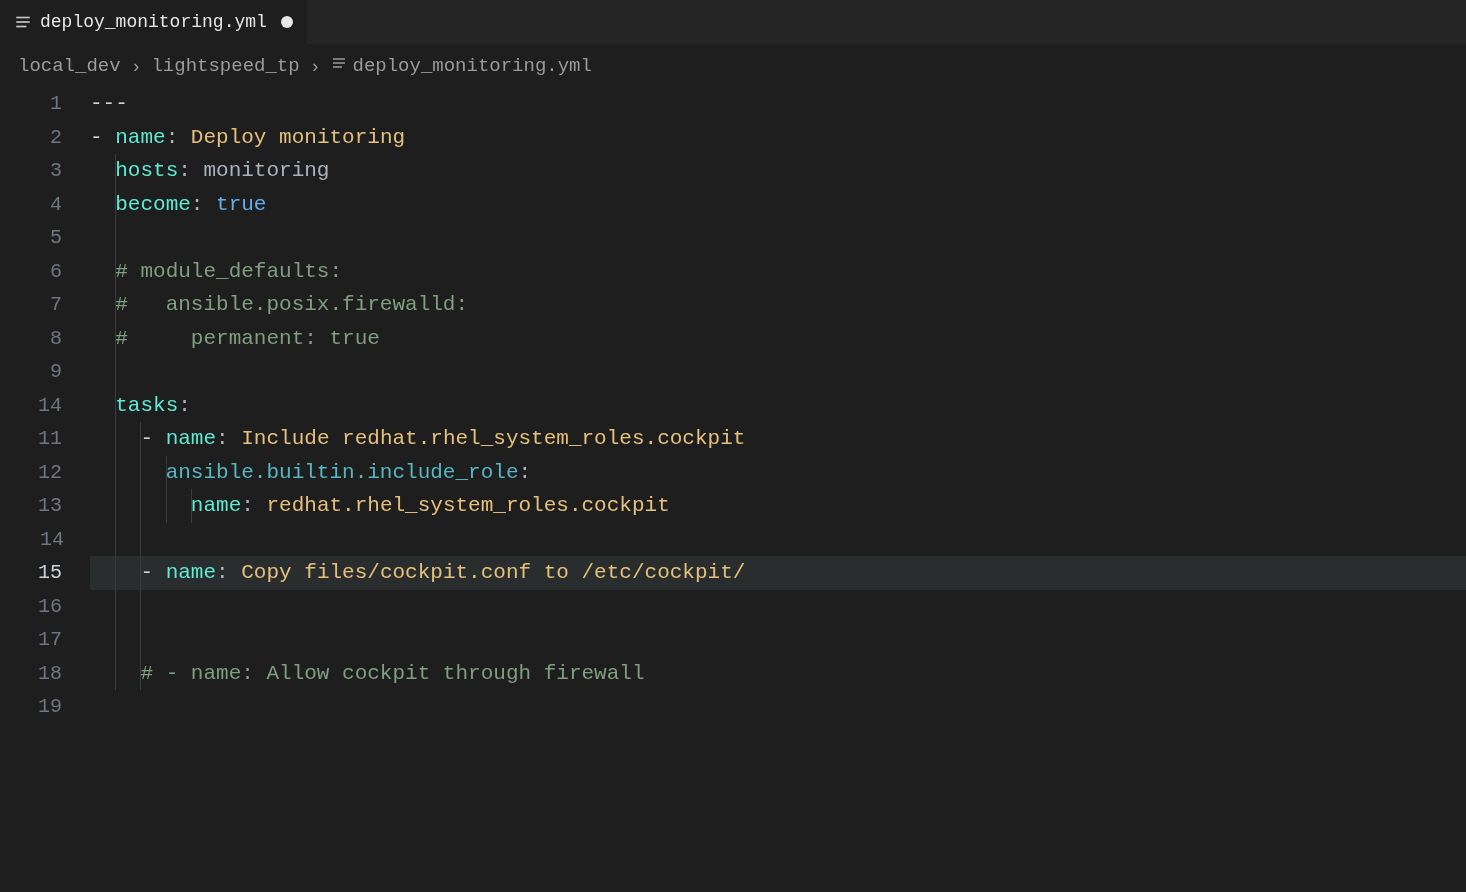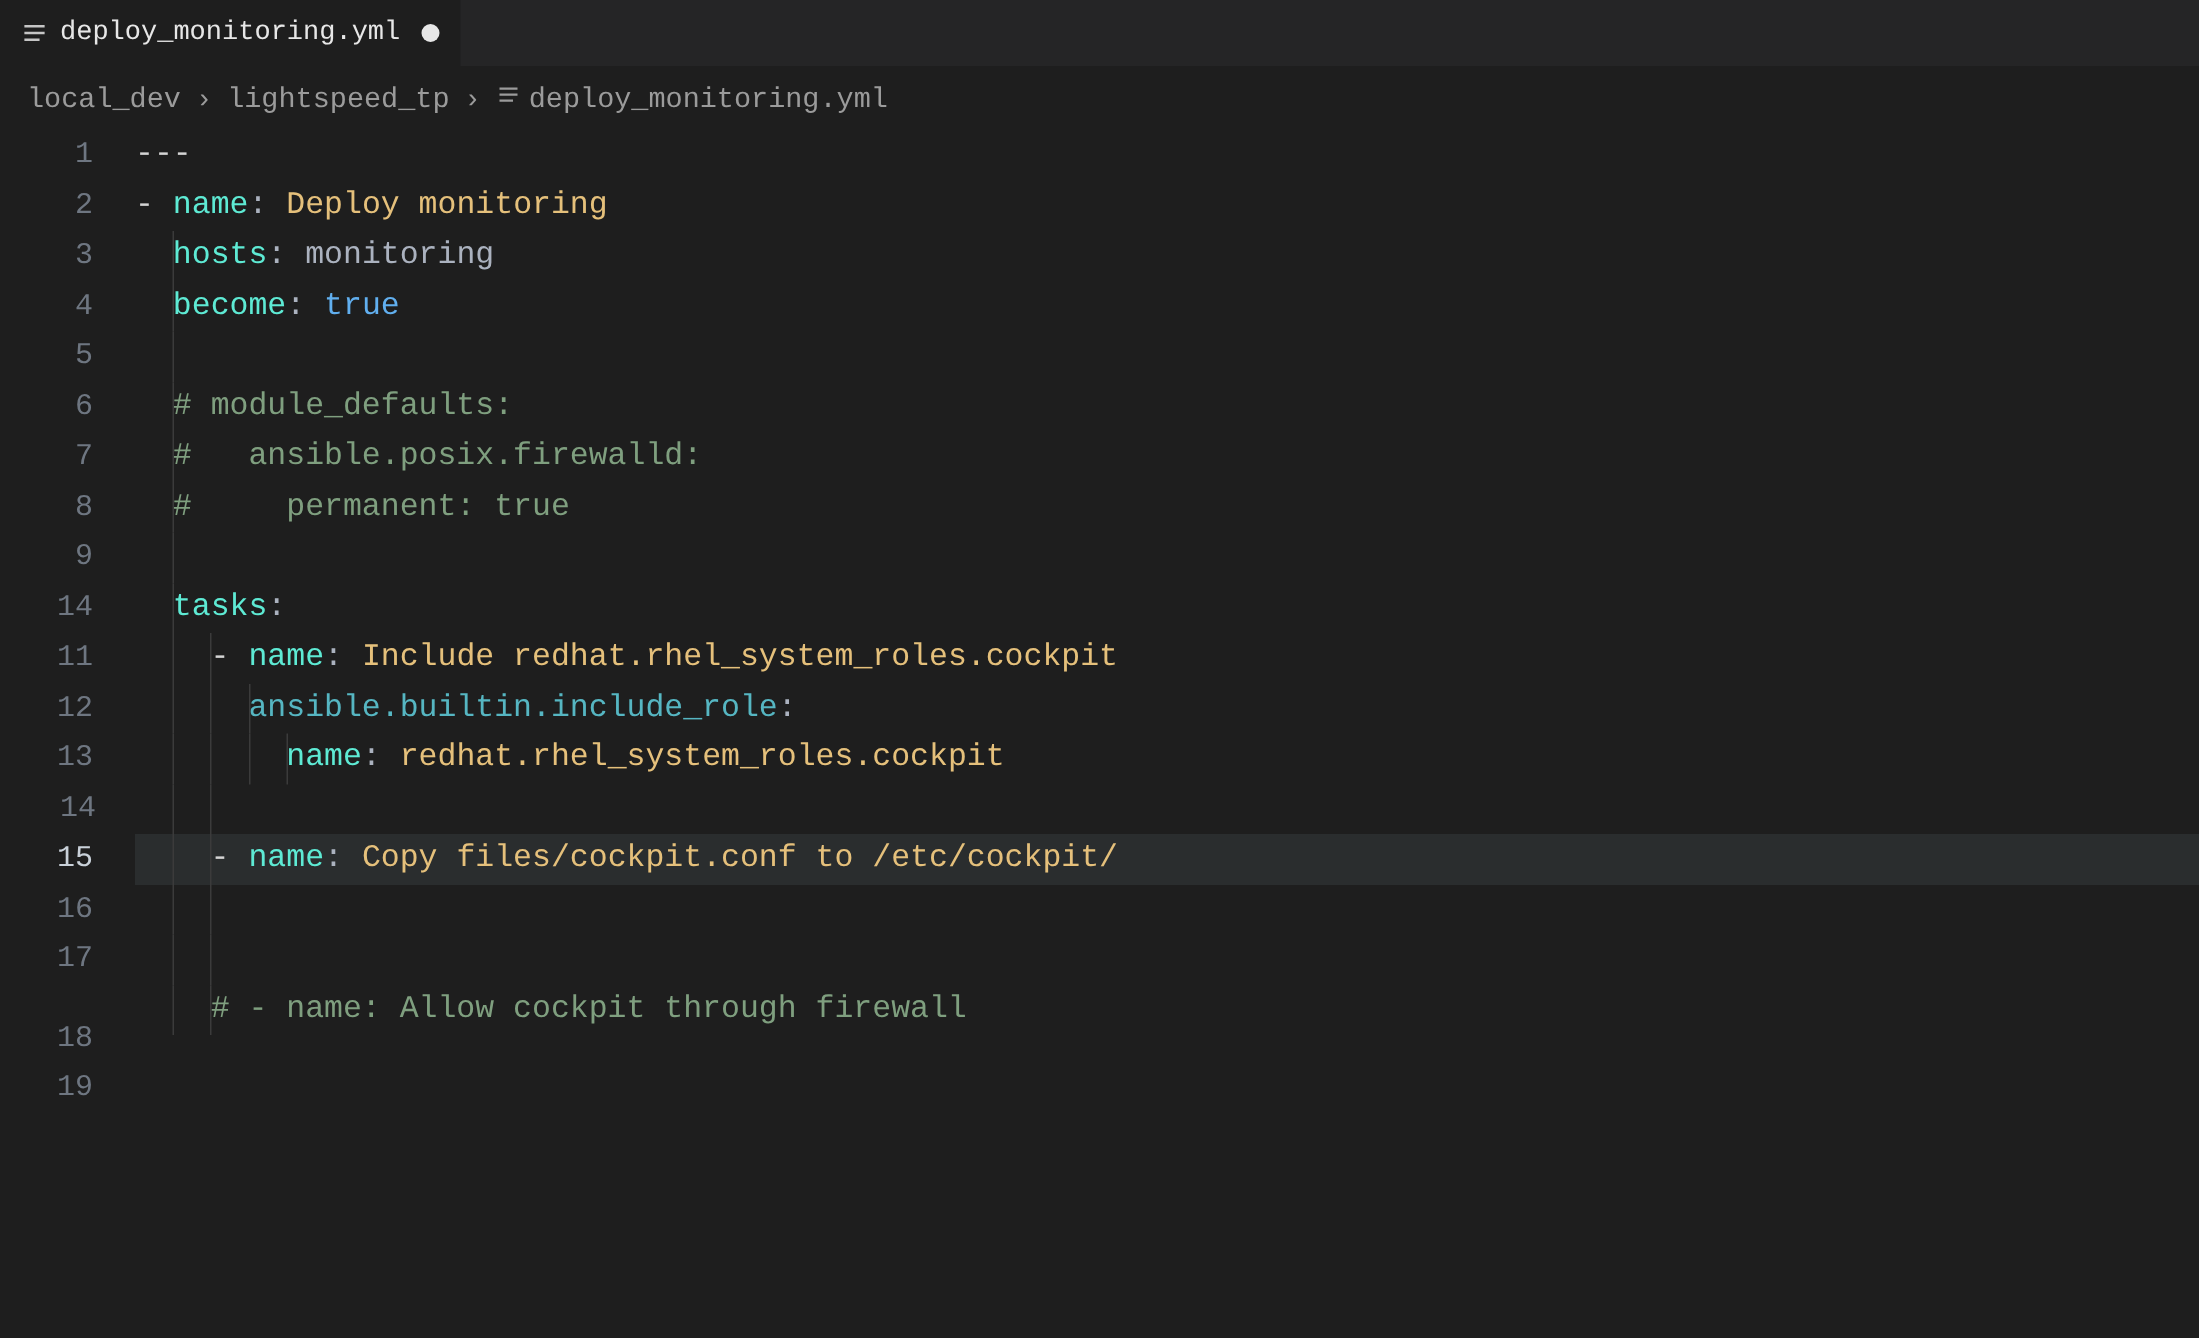--- a/index.html
+++ b/index.html
@@ -178,21 +178,21 @@
       <div class="line-number" style="height: 33.5px;">8</div>
       <div class="line-number" style="height: 33.5px;">9</div>
       <div class="line-number" style="height: 33.5px;">14</div>
       <div class="line-number" style="height: 33.5px;">11</div>
       <div class="line-number" style="height: 33.5px;">12</div>
       <div class="line-number" style="height: 33.5px;">13</div>
       <div class="line-number" style="height: 33.5px; padding-left: 40px;">14</div>
       <div class="line-number active" style="height: 33.5px;">15</div>
       <div class="line-number" style="height: 33.5px;">16</div>
       <div class="line-number" style="height: 33.5px;">17</div>
-      <div class="line-number" style="height: 33.5px; margin-top: 19px;">18</div>
+      <div class="line-number" style="height: 33.5px;">18</div>
       <div class="line-number" style="height: 33.5px;">19</div>
     </div>
   <div class="code-area" id="code-area">
       <div class="code-line"><span class="c-dash">---</span></div>
       <div class="code-line"><span class="c-dash">- </span><span class="c-key">name</span><span class="c-colon">: </span><span class="c-string">Deploy monitoring</span></div>
       <div class="code-line"><div class="indent-guide" style="left: 25.2px;"></div><span class="c-dash">  </span><span class="c-key">hosts</span><span class="c-colon">: </span><span class="c-plain">monitoring</span></div>
       <div class="code-line"><div class="indent-guide" style="left: 25.2px;"></div><span class="c-dash">  </span><span class="c-key">become</span><span class="c-colon">: </span><span class="c-bool">true</span></div>
       <div class="code-line"><div class="indent-guide" style="left: 25.2px;"></div></div>
       <div class="code-line"><div class="indent-guide" style="left: 25.2px;"></div><span class="c-dash">  </span><span class="c-comment"># module_defaults:</span></div>
       <div class="code-line"><div class="indent-guide" style="left: 25.2px;"></div><span class="c-dash">  </span><span class="c-comment">#   ansible.posix.firewalld:</span></div>

